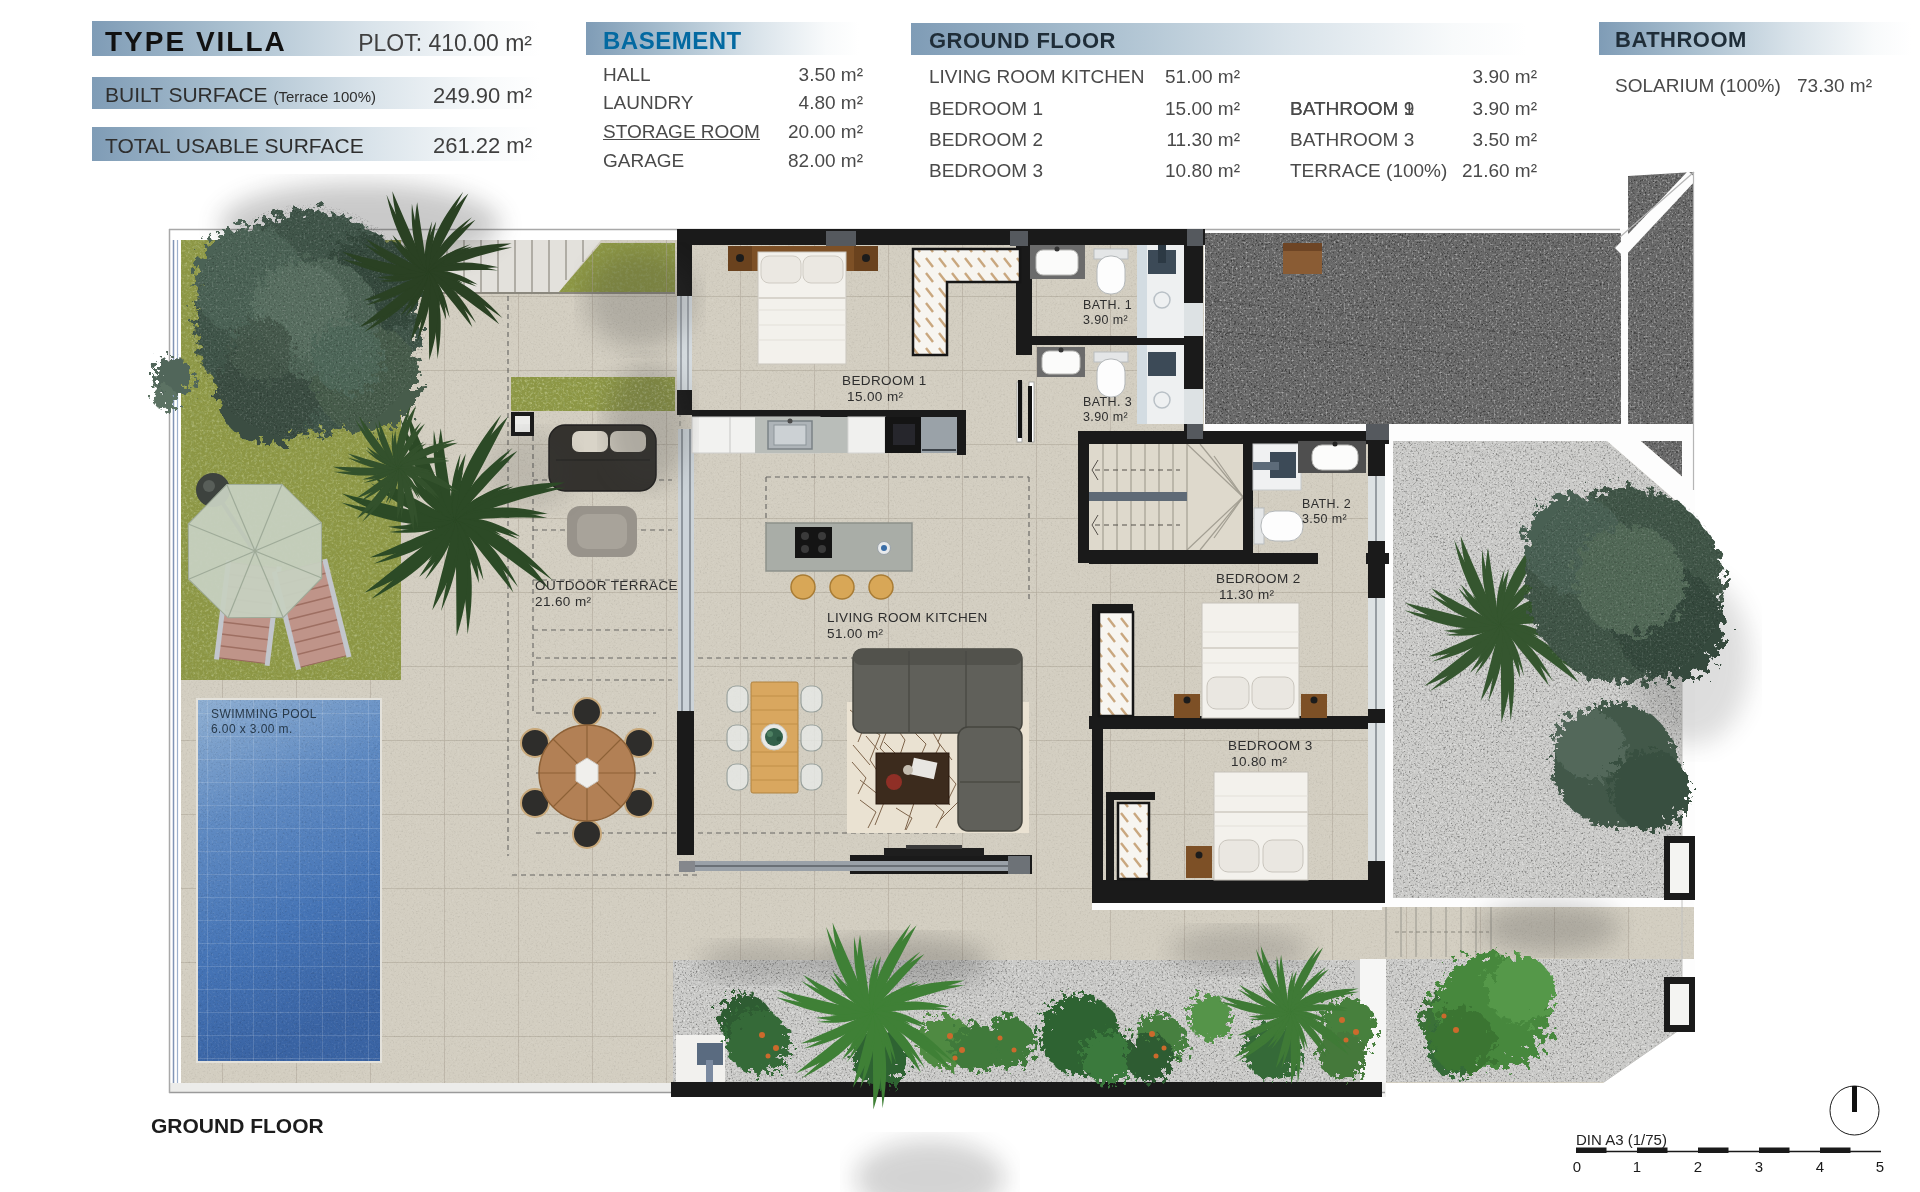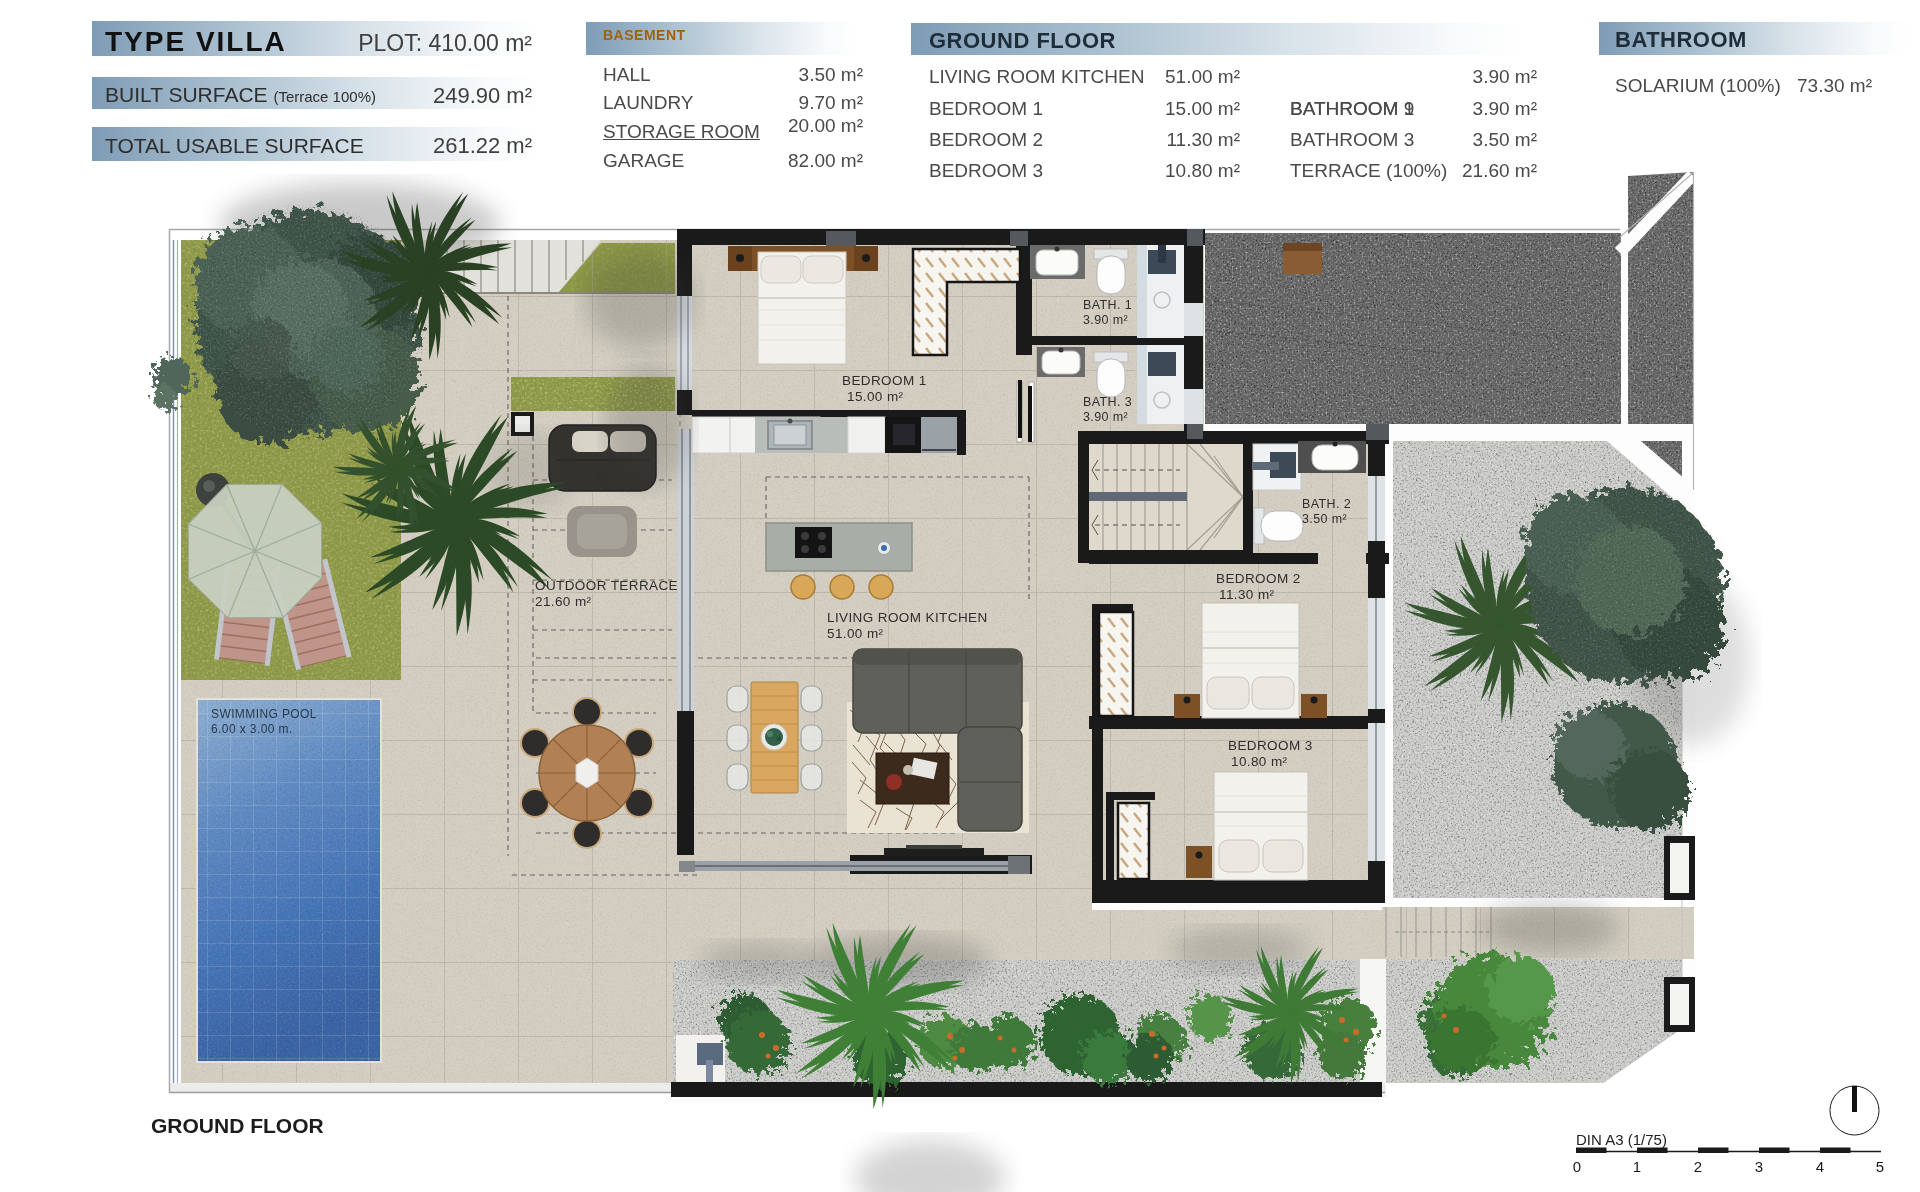--- a/index.html
+++ b/index.html
@@ -20,28 +20,28 @@
 
 <div class="abs bar" style="left:92px;top:77px;width:448px;height:32px;"></div>
 <div class="abs t2" style="left:105px;top:83px;font-size:21px;color:#2e2e2e;">BUILT SURFACE <span style="font-size:15px;text-align:center;">(Terrace 100%)</span></div>
 <div class="abs t2" style="left:92px;top:83px;width:440px;text-align:right;font-size:22px;">249.90 m²</div>
 
 <div class="abs bar" style="left:92px;top:127px;width:448px;height:34px;"></div>
 <div class="abs t2" style="left:105px;top:134px;font-size:21px;color:#2e2e2e;">TOTAL USABLE SURFACE</div>
 <div class="abs t2" style="left:92px;top:133px;width:440px;text-align:right;font-size:22px;">261.22 m²</div>
 
 <div class="abs bar" style="left:586px;top:22px;width:273px;height:33px;"></div>
-<div class="abs t2" style="left:603px;top:27px;font-size:14px;color:#a16207;font-weight:bold;letter-spacing:0.5px;">BASEMENT</div>
+<div class="abs t2" style="left:603px;top:27px;font-size:24px;color:#0369a1;font-weight:bold;letter-spacing:0.5px;">BASEMENT</div>
 <div class="abs lbl" style="left:603px;top:64px;font-size:19px;">HALL</div>
 <div class="abs lbl" style="left:603px;top:92px;font-size:19px;">LAUNDRY</div>
 <div class="abs lbl" style="left:603px;top:121px;font-size:19px;text-decoration:underline;">STORAGE ROOM</div>
 <div class="abs lbl" style="left:603px;top:150px;font-size:19px;">GARAGE</div>
 <div class="abs lbl" style="left:700px;top:64px;width:163px;text-align:right;font-size:19px;">3.50 m²</div>
-<div class="abs lbl" style="left:700px;top:92px;width:163px;text-align:right;font-size:19px;">9.70 m²</div>
-<div class="abs lbl" style="left:700px;top:115px;width:163px;text-align:right;font-size:19px;">20.00 m²</div>
+<div class="abs lbl" style="left:700px;top:92px;width:163px;text-align:right;font-size:19px;">4.80 m²</div>
+<div class="abs lbl" style="left:700px;top:121px;width:163px;text-align:right;font-size:19px;">20.00 m²</div>
 <div class="abs lbl" style="left:700px;top:150px;width:163px;text-align:right;font-size:19px;">82.00 m²</div>
 
 <div class="abs bar" style="left:911px;top:23px;width:616px;height:32px;"></div>
 <div class="abs t2" style="left:929px;top:28px;font-size:22px;color:#1f2d38;font-weight:bold;letter-spacing:0.5px;">GROUND FLOOR</div>
 <div class="abs lbl" style="left:929px;top:66px;font-size:19px;">LIVING ROOM KITCHEN</div>
 <div class="abs lbl" style="left:929px;top:98px;font-size:19px;">BEDROOM 1</div>
 <div class="abs lbl" style="left:929px;top:129px;font-size:19px;">BEDROOM 2</div>
 <div class="abs lbl" style="left:929px;top:160px;font-size:19px;">BEDROOM 3</div>
 <div class="abs lbl" style="left:1100px;top:66px;width:140px;text-align:right;font-size:19px;">51.00 m²</div>
 <div class="abs lbl" style="left:1100px;top:98px;width:140px;text-align:right;font-size:19px;">15.00 m²</div>

